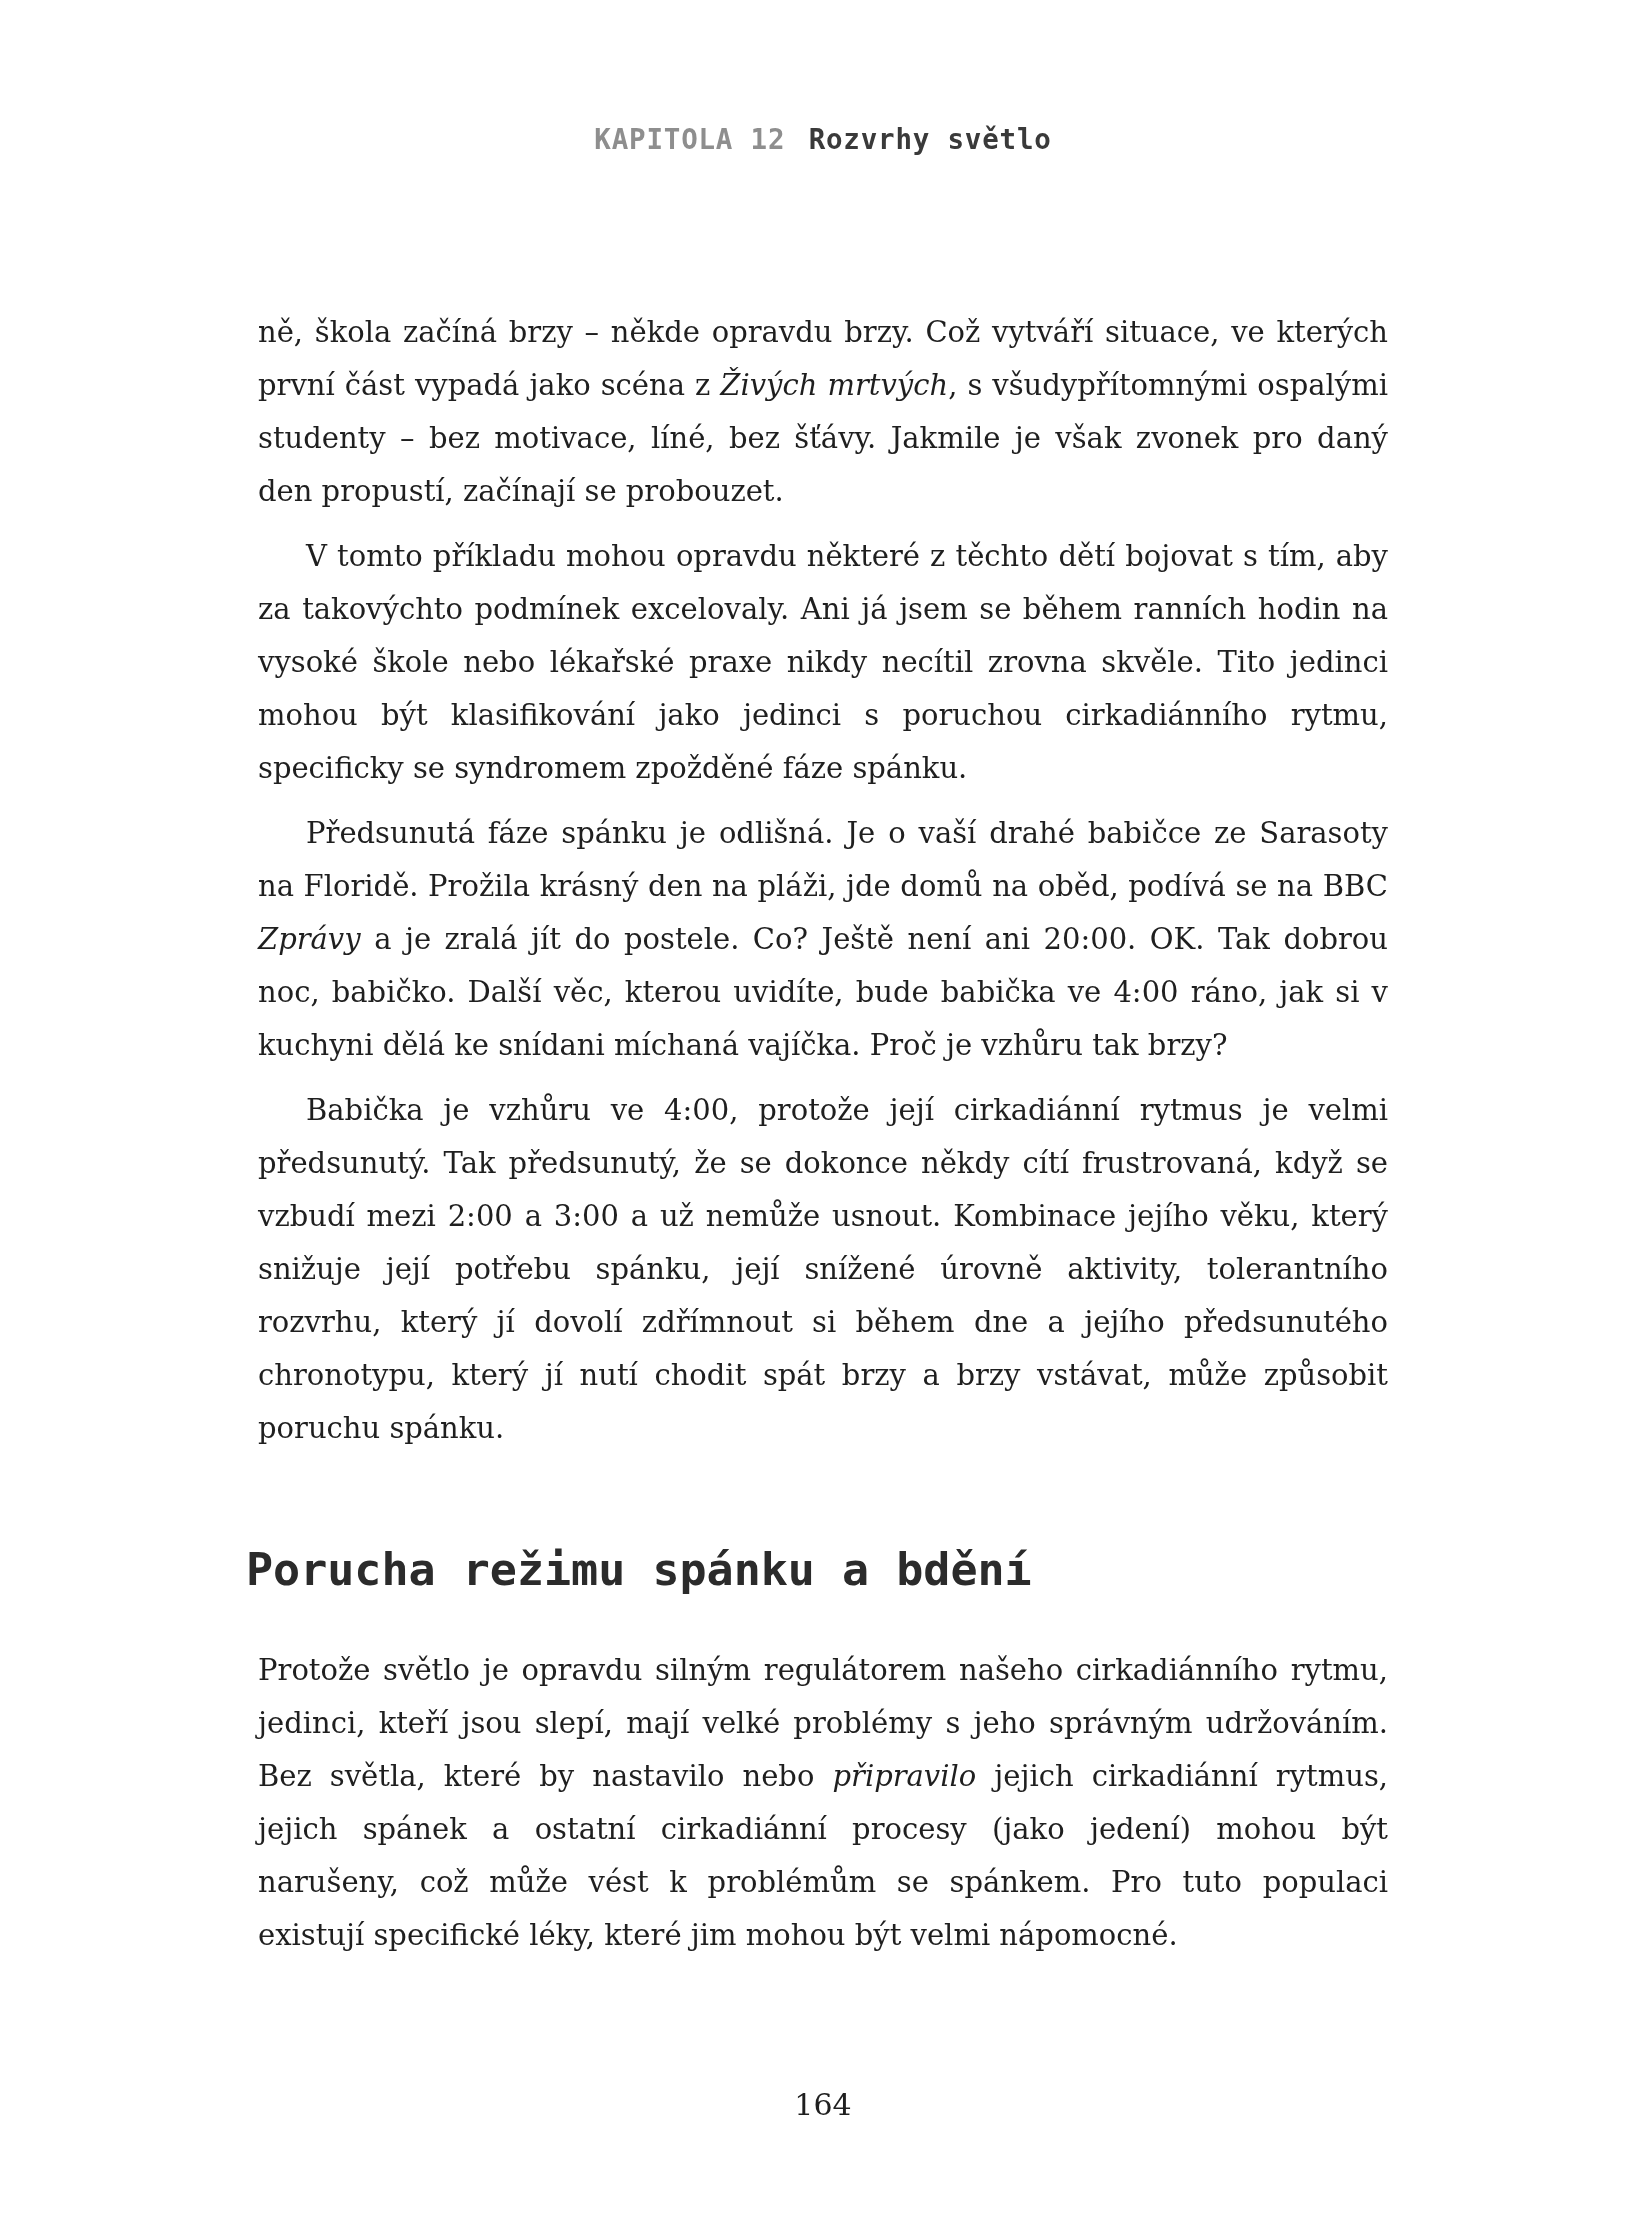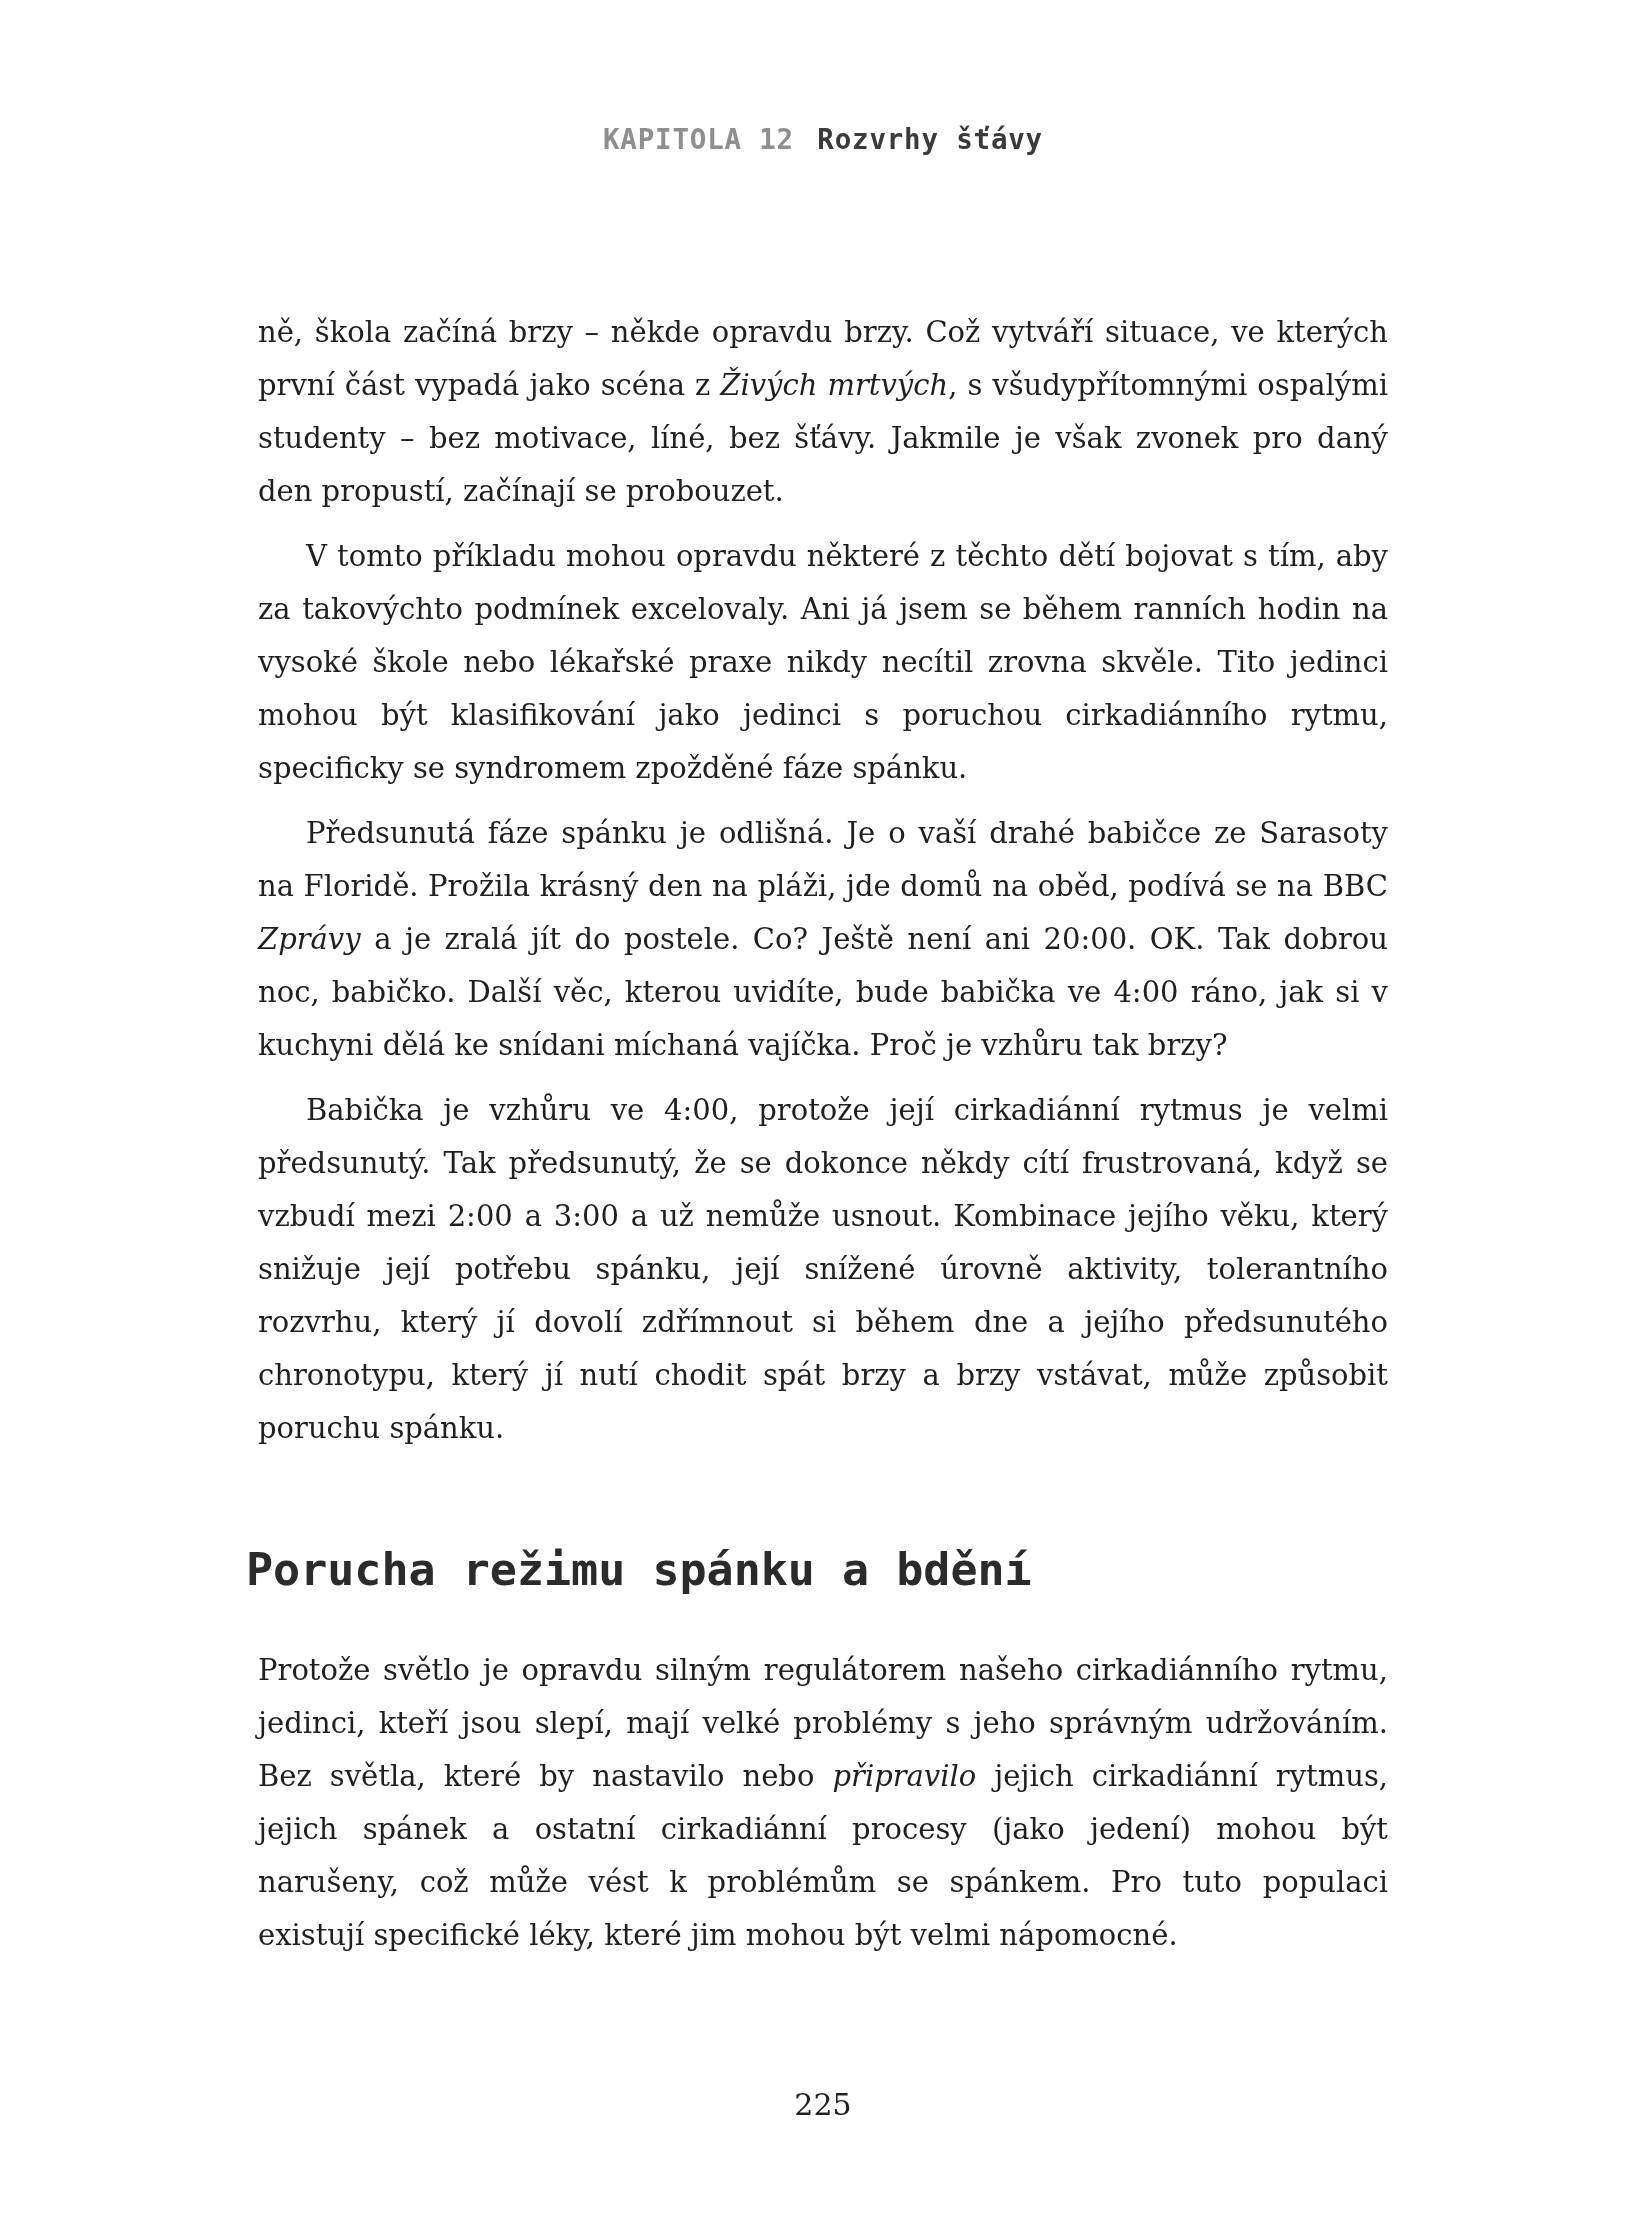--- a/index.html
+++ b/index.html
@@ -81,30 +81,30 @@
     font-size:30px;
     color:var(--body-text,#1f1f1f);
   }
 </style>
 </head>
 <body>
 
 <div class="page">
 
   <div class="running-header">
-    <span class="chapter-label">KAPITOLA 12</span><span class="chapter-title">Rozvrhy šťávy</span>
+    <span class="chapter-label">KAPITOLA 12</span><span class="chapter-title">Rozvrhy světlo</span>
   </div>
 
   <div class="body-text" lang="cs">
       <p class="para"><span>ně, škola začíná brzy – někde opravdu brzy. Což vytváří situace, ve kterých první část vypadá jako scéna z </span><em>Živých mrtvých</em><span>, s všudypřítomnými ospalými studenty – bez motivace, líné, bez šťávy. Jakmile je však zvonek pro daný den propustí, začínají se probouzet.</span></p>
       <p class="para indent"><span>V tomto příkladu mohou opravdu některé z těchto dětí bojovat s tím, aby za takovýchto podmínek excelovaly. Ani já jsem se během ranních hodin na vysoké škole nebo lékařské praxe nikdy necítil zrovna skvěle. Tito jedinci mohou být klasifikování jako jedinci s poruchou cirkadiánního rytmu, specificky se syndromem zpožděné fáze spánku.</span></p>
       <p class="para indent"><span>Předsunutá fáze spánku je odlišná. Je o vaší drahé babičce ze Sarasoty na Floridě. Prožila krásný den na pláži, jde domů na oběd, podívá se na BBC </span><em>Zprávy</em><span> a je zralá jít do postele. Co? Ještě není ani 20:00. OK. Tak dobrou noc, babičko. Další věc, kterou uvidíte, bude babička ve 4:00 ráno, jak si v kuchyni dělá ke snídani míchaná vajíčka. Proč je vzhůru tak brzy?</span></p>
       <p class="para indent"><span>Babička je vzhůru ve 4:00, protože její cirkadiánní rytmus je velmi předsunutý. Tak předsunutý, že se dokonce někdy cítí frustrovaná, když se vzbudí mezi 2:00 a 3:00 a už nemůže usnout. Kombinace jejího věku, který snižuje její potřebu spánku, její snížené úrovně aktivity, tolerantního rozvrhu, který jí dovolí zdřímnout si během dne a jejího předsunutého chronotypu, který jí nutí chodit spát brzy a brzy vstávat, může způsobit poruchu spánku.</span></p>
       <h2 class="section-heading">
         <div>Porucha režimu spánku a bdění</div>
       </h2>
       <p class="para"><span>Protože světlo je opravdu silným regulátorem našeho cirkadiánního rytmu, jedinci, kteří jsou slepí, mají velké problémy s jeho správným udržováním. Bez světla, které by nastavilo nebo </span><em>připravilo</em><span> jejich cirkadiánní rytmus, jejich spánek a ostatní cirkadiánní procesy (jako jedení) mohou být narušeny, což může vést k problémům se spánkem. Pro tuto populaci existují specifické léky, které jim mohou být velmi nápomocné.</span></p>
     </div>
 
-  <div class="page-number">225</div>
+  <div class="page-number">164</div>
 
 </div>
 
 
 </body></html>

